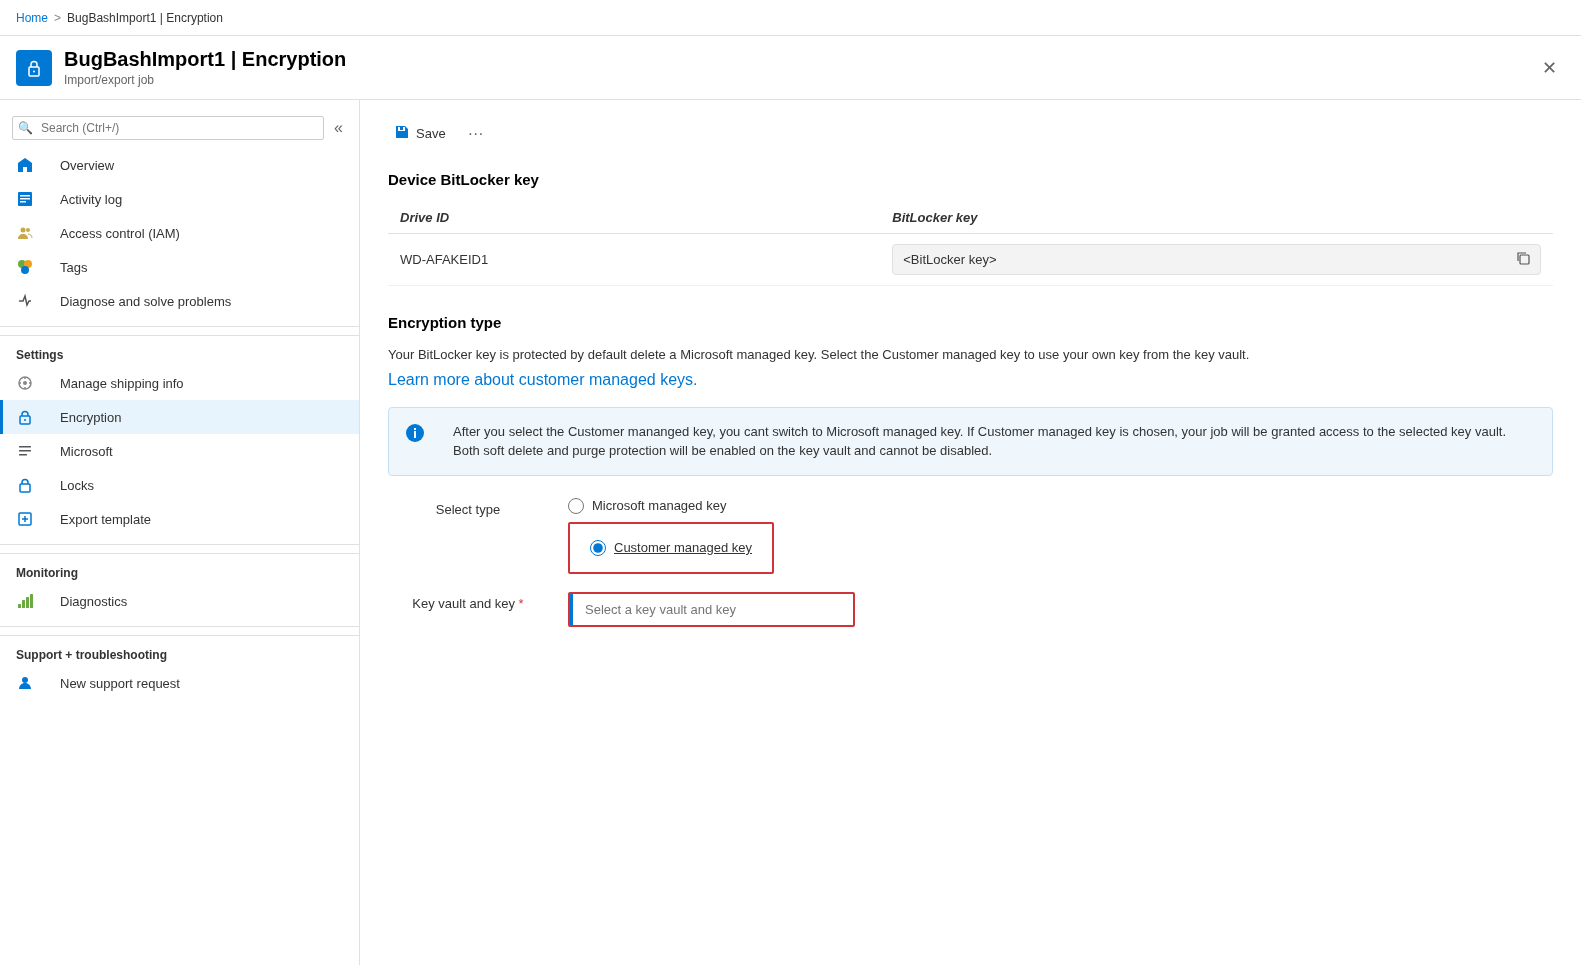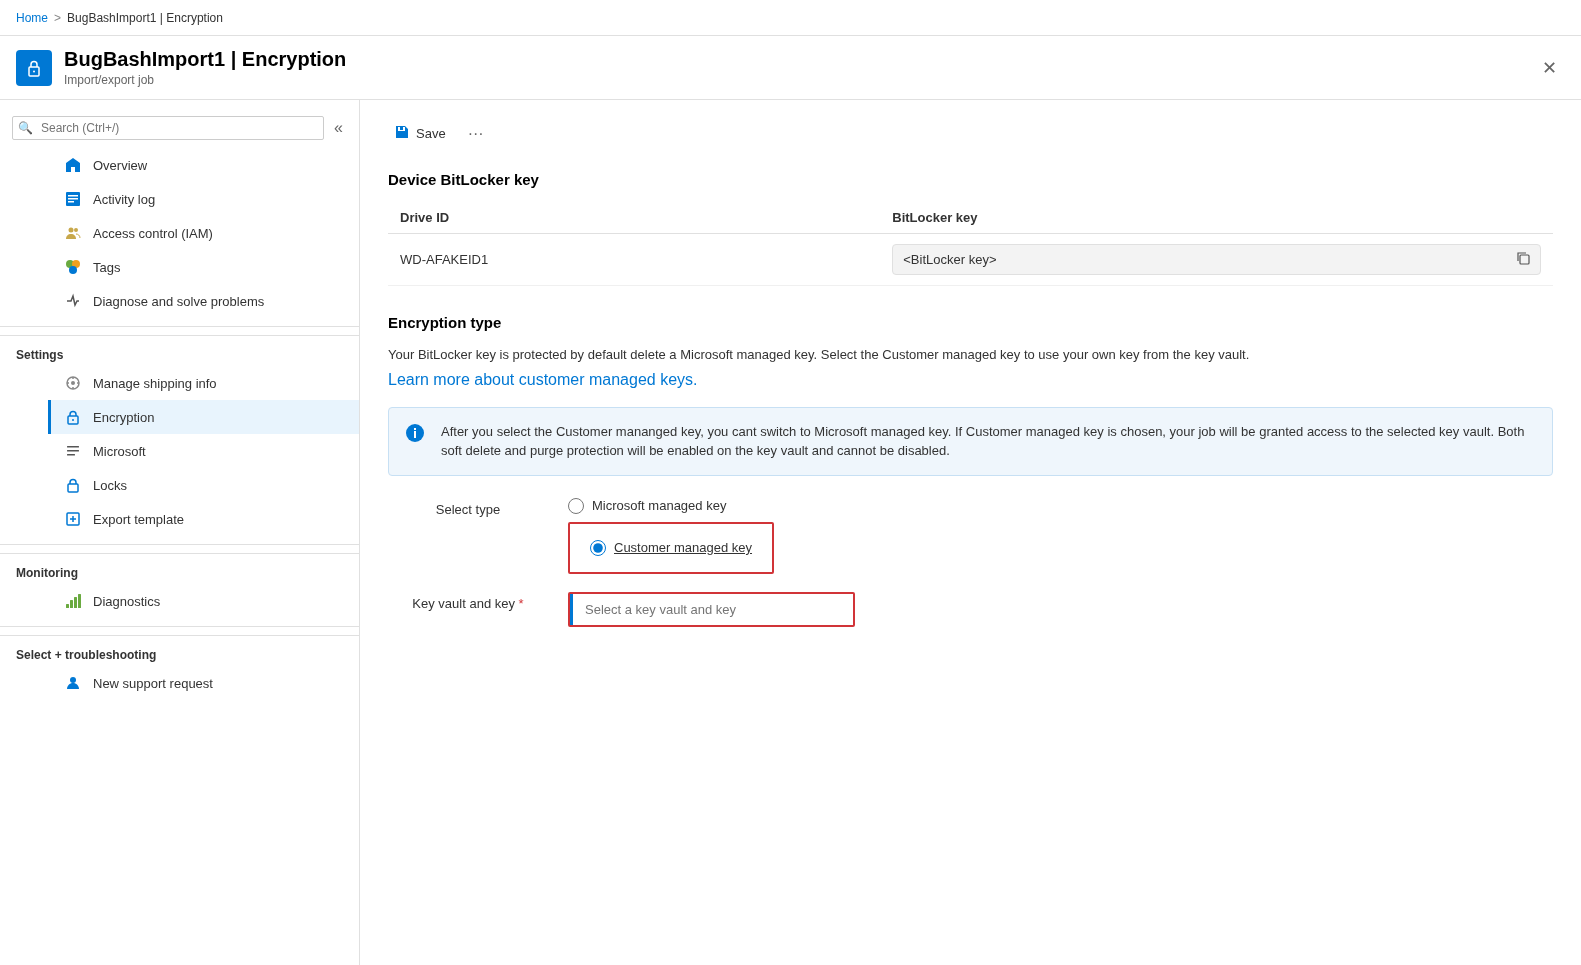--- a/index.html
+++ b/index.html
@@ -84,26 +84,25 @@
       font-size: 12px;
     }
     .collapse-btn {
       background: none; border: none; cursor: pointer;
       color: #666; font-size: 16px; padding: 2px 4px;
     }
 
     .sidebar-item {
       display: flex;
       align-items: center;
-      gap: 11px;
+      gap: 26px;
       padding: 8px 16px;
       cursor: pointer;
       font-size: 13px;
       color: #333;
-      margin-left: 48px;
     }
     .sidebar-item.active {
       background: #e8f4fd;
       border-left: 3px solid #0078d4;
       padding-left: 13px;
     }
     .sidebar-item .item-icon {
       width: 18px; height: 18px;
       display: flex; align-items: center; justify-content: center;
       flex-shrink: 0;
@@ -155,20 +154,21 @@
       border-collapse: collapse;
       margin-bottom: 28px;
     }
     .bitlocker-table th {
       text-align: left;
       padding: 8px 12px;
       font-size: 13px;
       font-weight: 600;
       color: #333;
       border-bottom: 1px solid #e0e0e0;
+      font-style: italic;
     }
     .bitlocker-table td {
       padding: 10px 12px;
       font-size: 13px;
       color: #333;
       border-bottom: 1px solid #f0f0f0;
     }
     .bitlocker-key-cell {
       display: flex; align-items: center; justify-content: space-between;
       background: #f3f3f3;
@@ -196,21 +196,21 @@
       cursor: pointer;
     }
 
     
     .info-box {
       background: #eff6fc;
       border: 1px solid #c7e0f4;
       border-radius: 4px;
       padding: 14px 16px;
       display: flex;
-      gap: 16px;
+      gap: 28px;
       margin: 18px 0 22px 0;
     }
     .info-icon {
       color: #0078d4;
       font-size: 18px;
       flex-shrink: 0;
       margin-top: 1px;
     }
     .info-text {
       font-size: 13px;
@@ -454,21 +454,21 @@
             <rect x="5" y="7" width="3" height="8" rx="0.5"></rect>
             <rect x="9" y="4" width="3" height="11" rx="0.5"></rect>
             <rect x="13" y="1" width="3" height="14" rx="0.5"></rect>
           </svg>
       </span>
       <span>Diagnostics</span>
     </div>
 
     <hr class="section-divider">
 
-    <div class="sidebar-section-label">Select + troubleshooting</div>
+    <div class="sidebar-section-label">Support + troubleshooting</div>
 
     <div class="sidebar-item">
       <span class="item-icon">
         <svg width="16" height="16" viewBox="0 0 16 16" fill="#0078d4">
             <circle cx="8" cy="5" r="3" fill="#0078d4"></circle>
             <path d="M2 14c0-3.3 2.7-6 6-6s6 2.7 6 6" fill="#0078d4"></path>
           </svg>
       </span>
       <span>New support request</span>
     </div>

